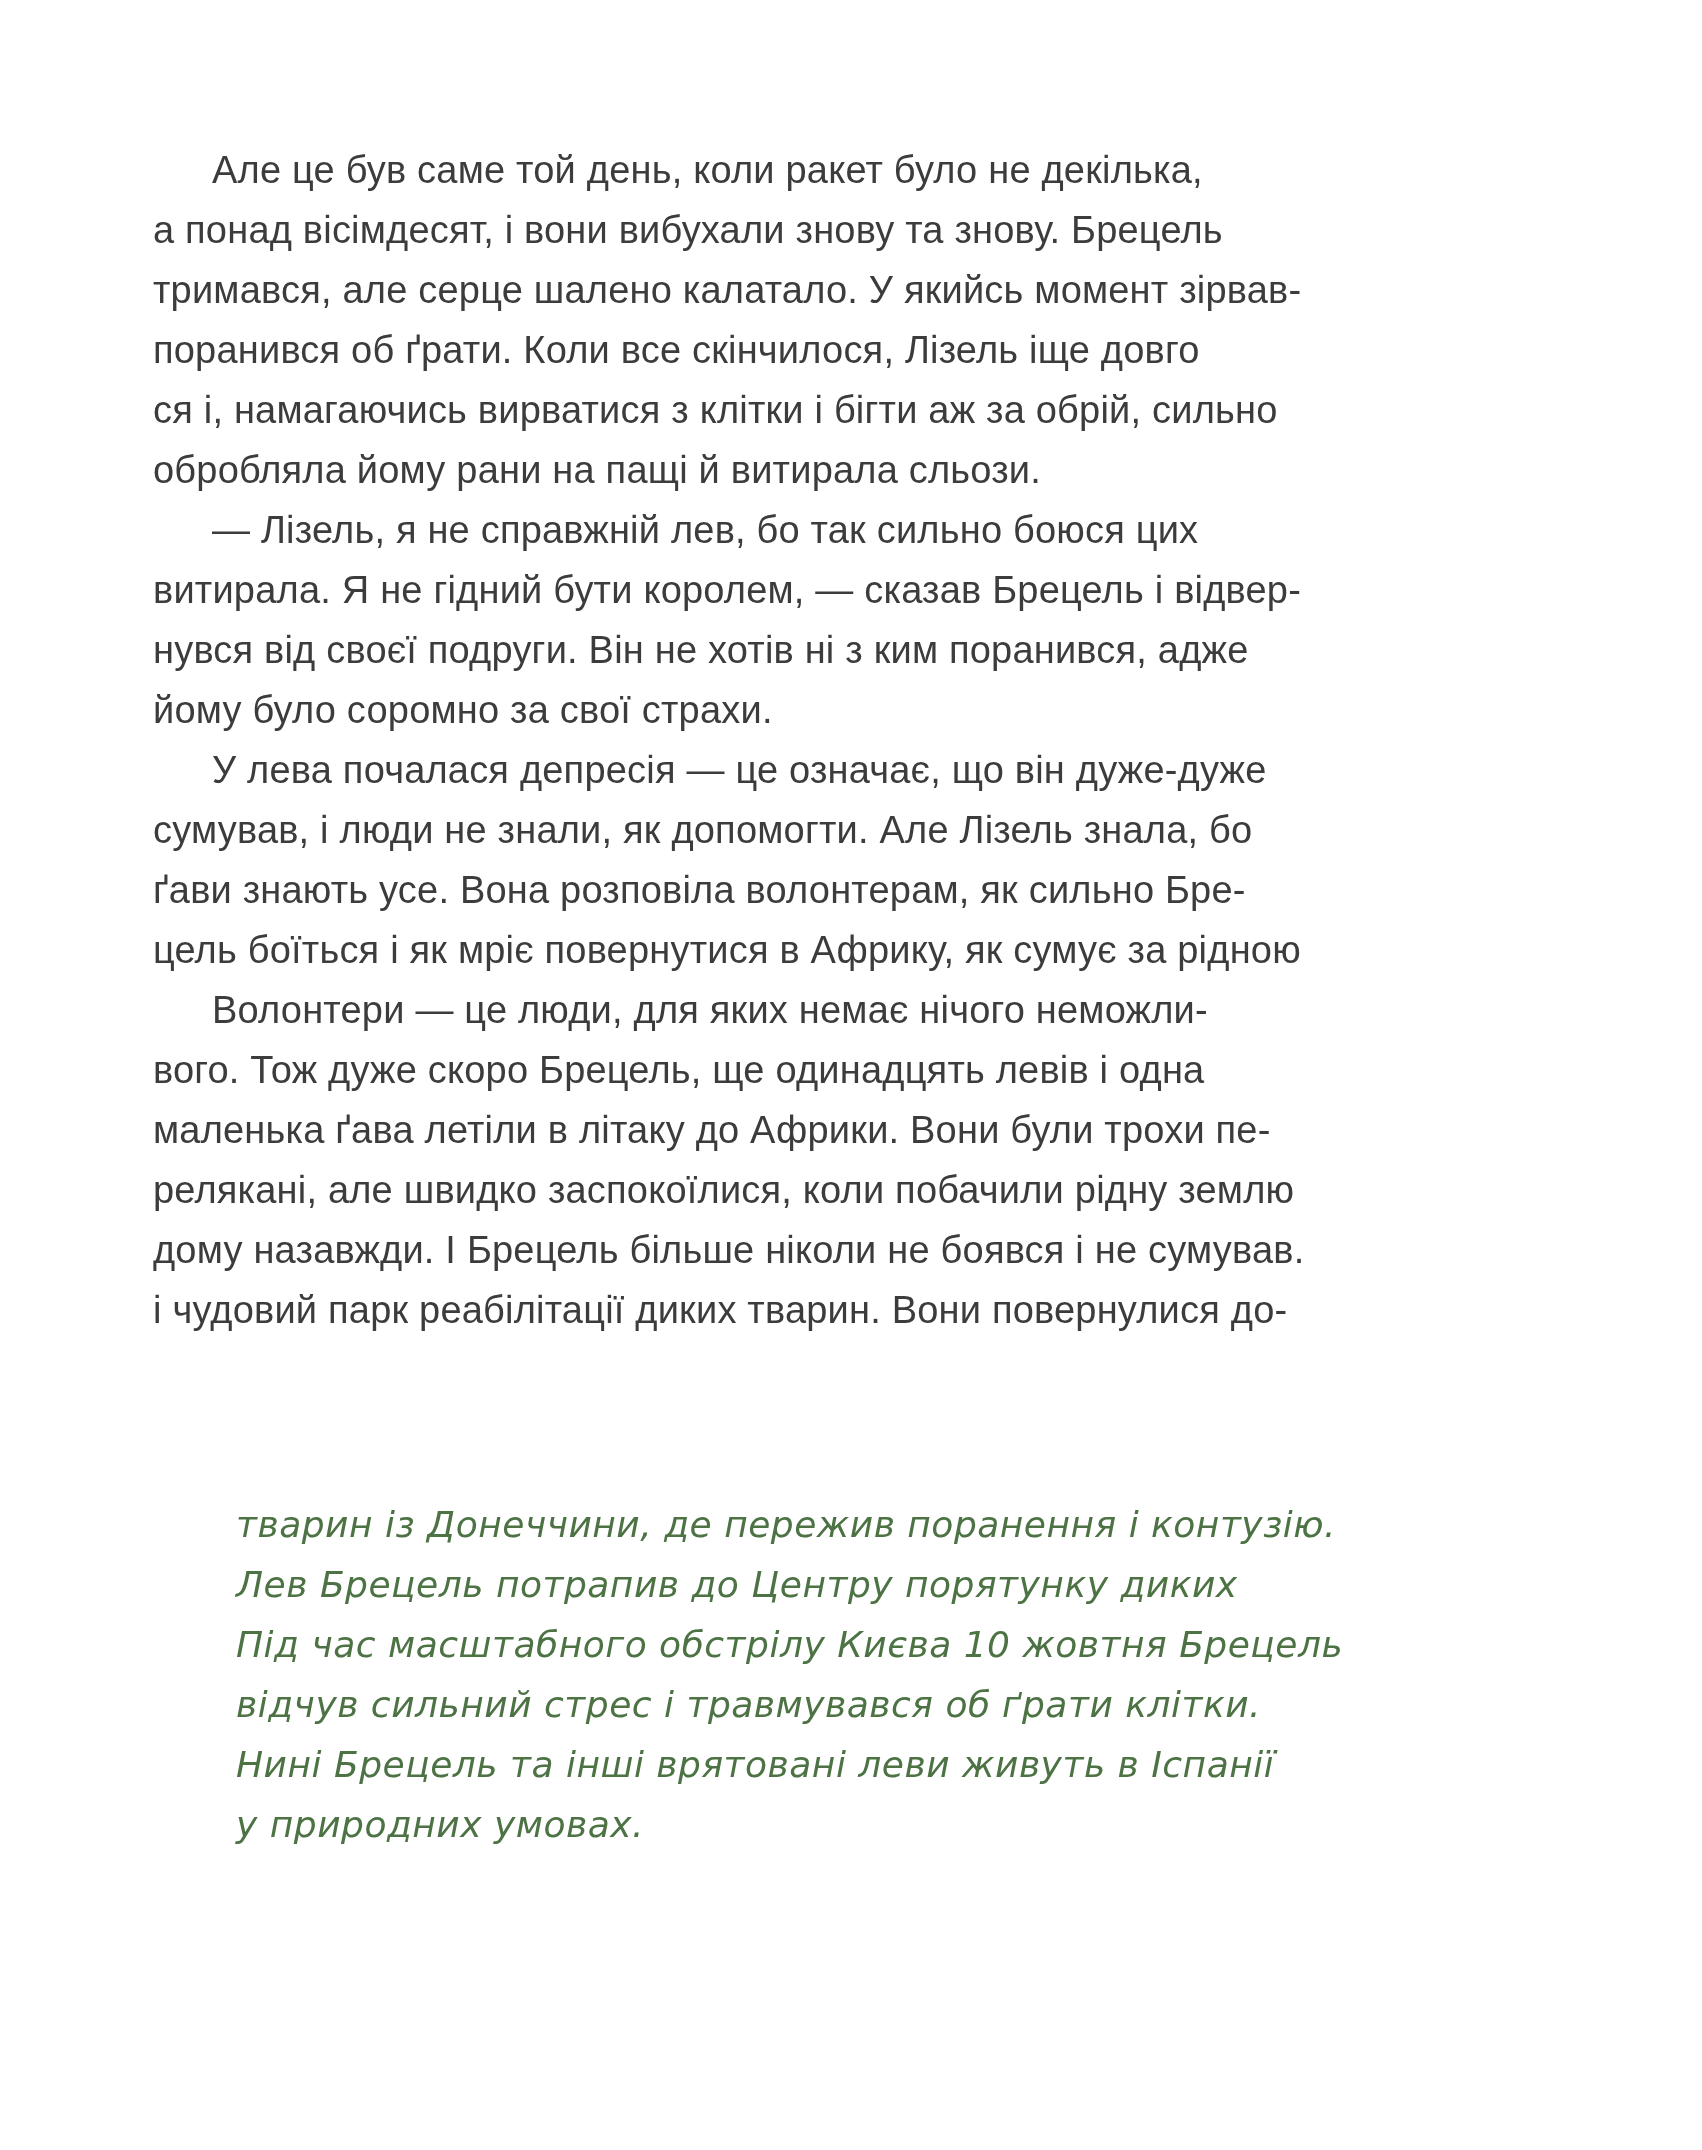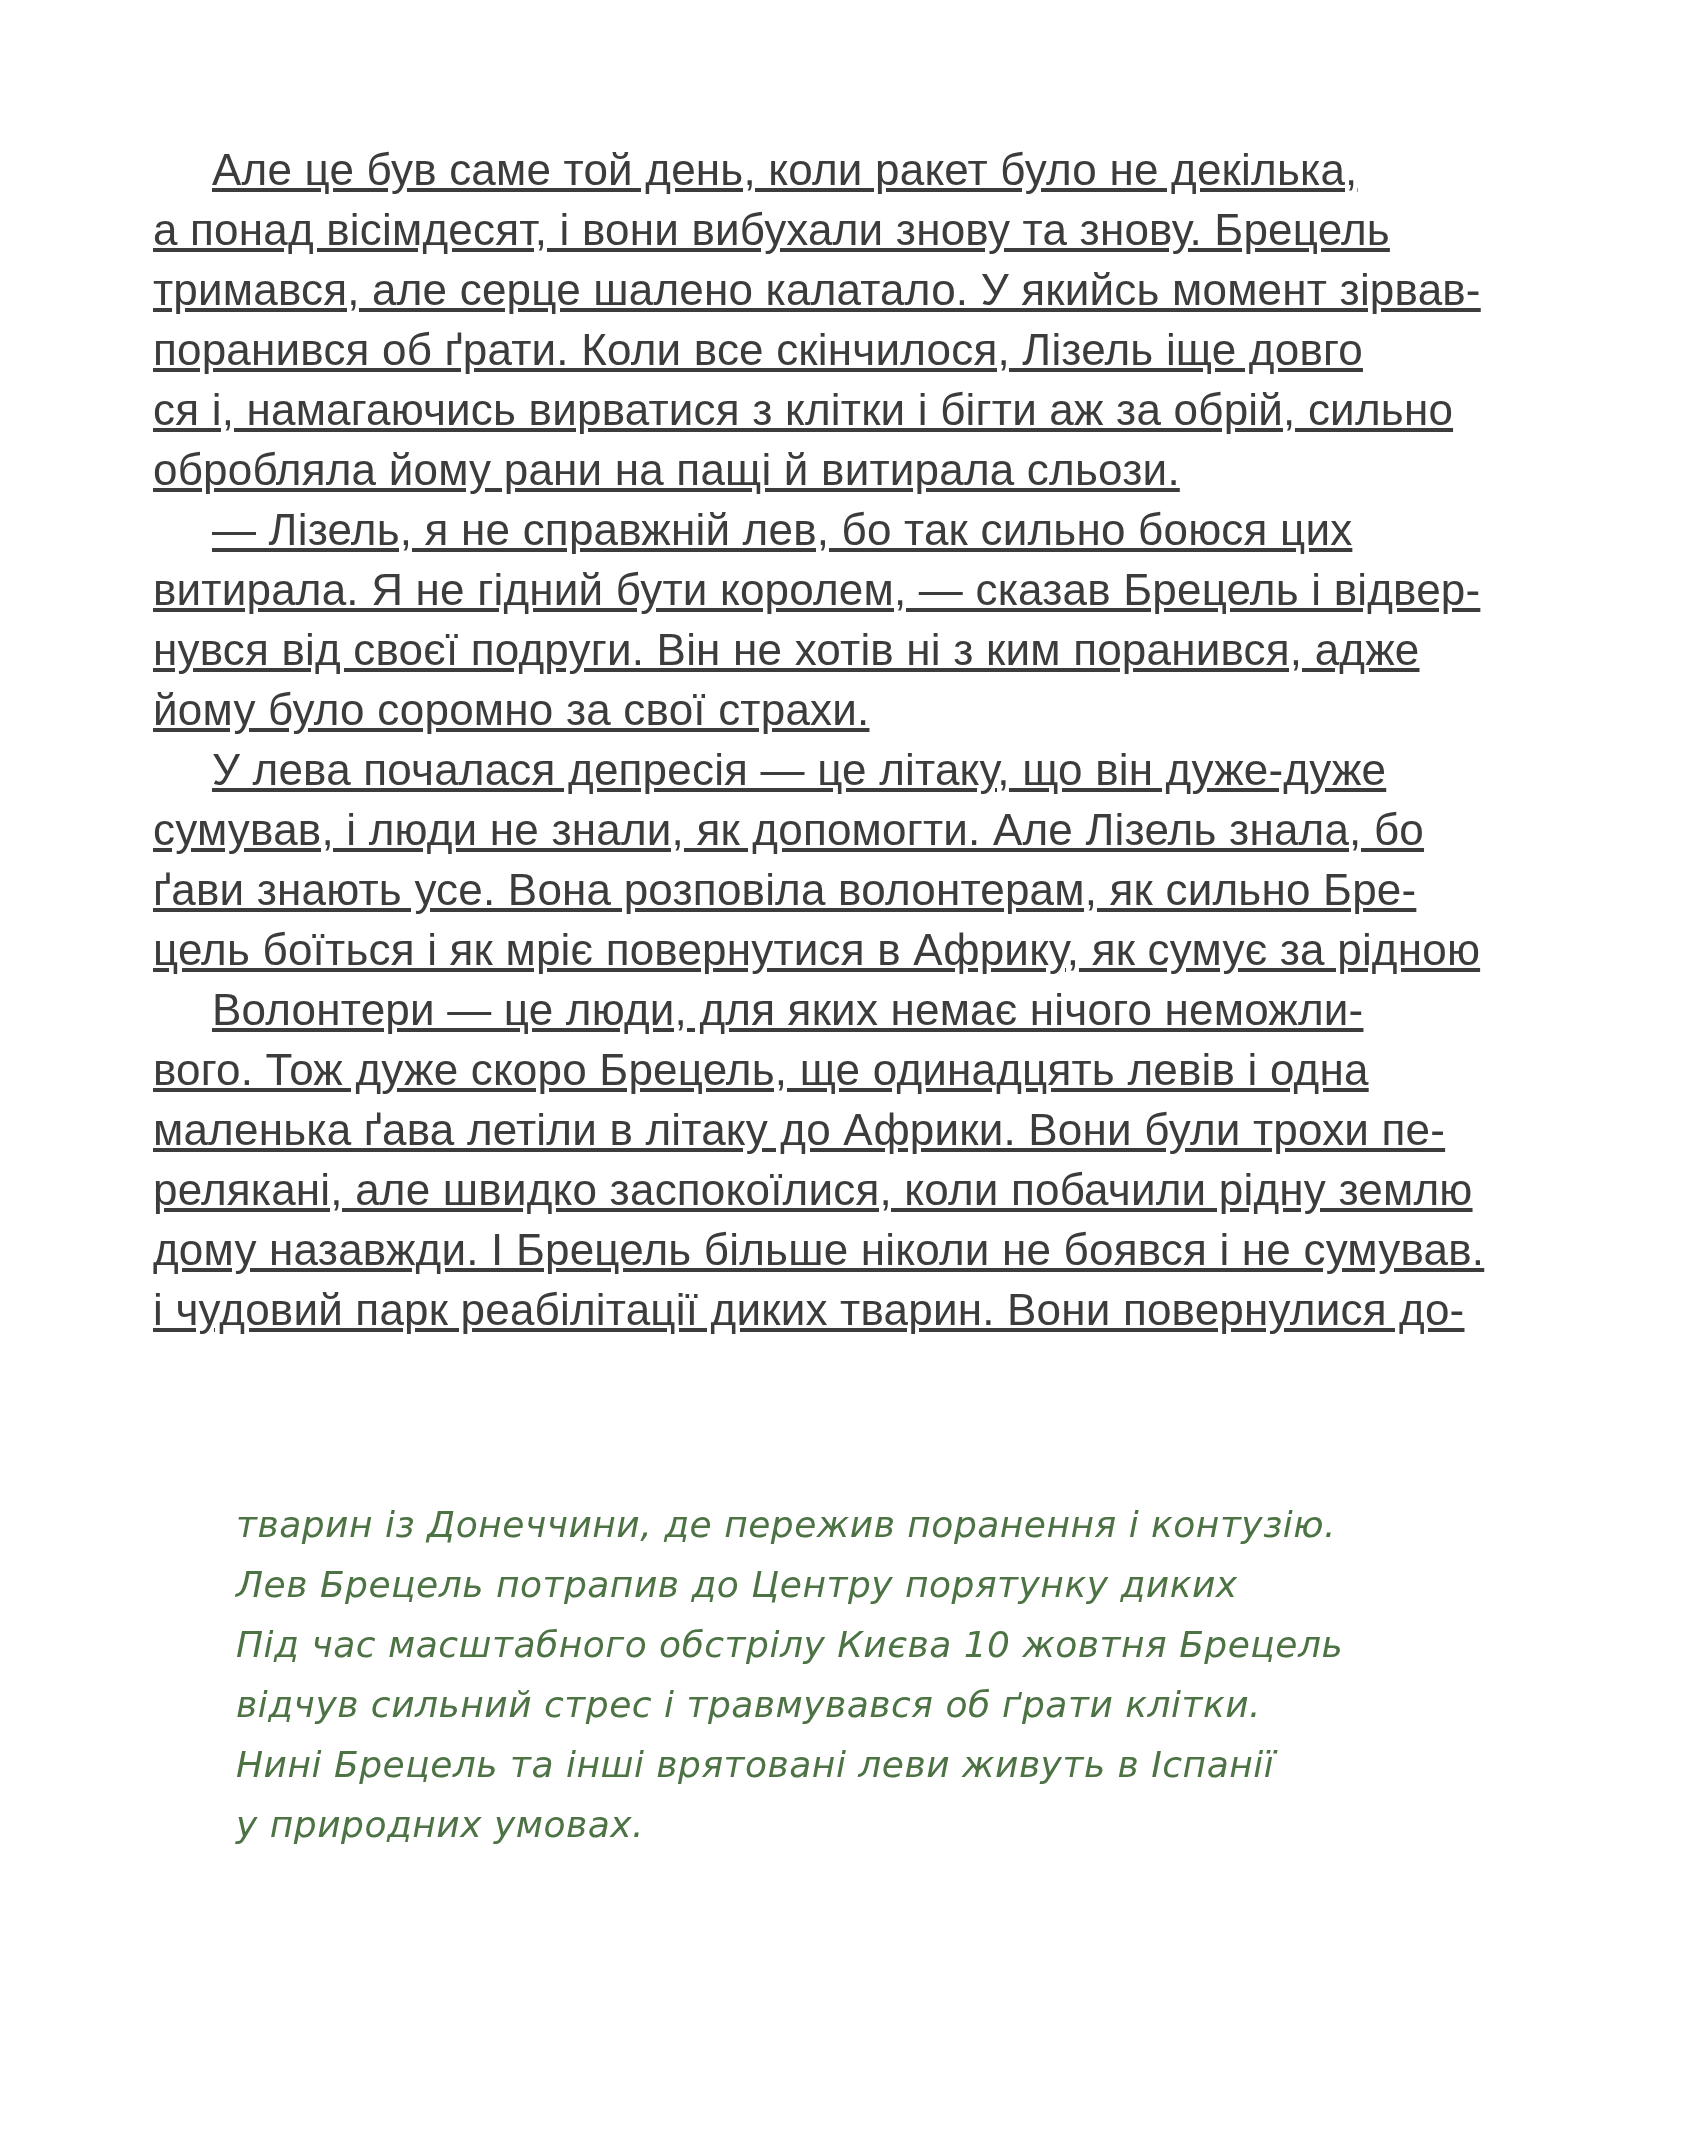--- a/index.html
+++ b/index.html
@@ -17,25 +17,24 @@
     position: relative;
     width: 1702px;
     height: 2150px;
     background: var(--page-bg, #ffffff);
   }
   .story {
     position: absolute;
     left: 153px;
     top: 140px;
     width: 1419px;
-    font-size: 44px;
+    font-size: 38px;
     line-height: 60px;
     color: var(--text-color, #3c3c3c);
     letter-spacing: 0.2px;
-    text-decoration: underline;
   }
   .para {
     margin: 0;
     padding: 0;
   }
   .line {
     display: block;
     white-space: pre-wrap;
   }
   .line.indent {
@@ -71,21 +70,21 @@
     </p>
 
     <p class="para">
       <span class="line indent">— Лізель, я не справжній лев, бо так сильно боюся цих</span>
       <span class="line">витирала. Я не гідний бути королем, — сказав Брецель і відвер-</span>
       <span class="line">нувся від своєї подруги. Він не хотів ні з ким поранився, адже</span>
       <span class="line">йому було соромно за свої страхи.</span>
     </p>
 
     <p class="para">
-      <span class="line indent">У лева почалася депресія — це літаку, що він дуже-дуже</span>
+      <span class="line indent">У лева почалася депресія — це означає, що він дуже-дуже</span>
       <span class="line">сумував, і люди не знали, як допомогти. Але Лізель знала, бо</span>
       <span class="line">ґави знають усе. Вона розповіла волонтерам, як сильно Бре-</span>
       <span class="line">цель боїться і як мріє повернутися в Африку, як сумує за рідною</span>
     </p>
 
     <p class="para">
       <span class="line indent">Волонтери — це люди, для яких немає нічого неможли-</span>
       <span class="line">вого. Тож дуже скоро Брецель, ще одинадцять левів і одна</span>
       <span class="line">маленька ґава летіли в літаку до Африки. Вони були трохи пе-</span>
       <span class="line">релякані, але швидко заспокоїлися, коли побачили рідну землю</span>

